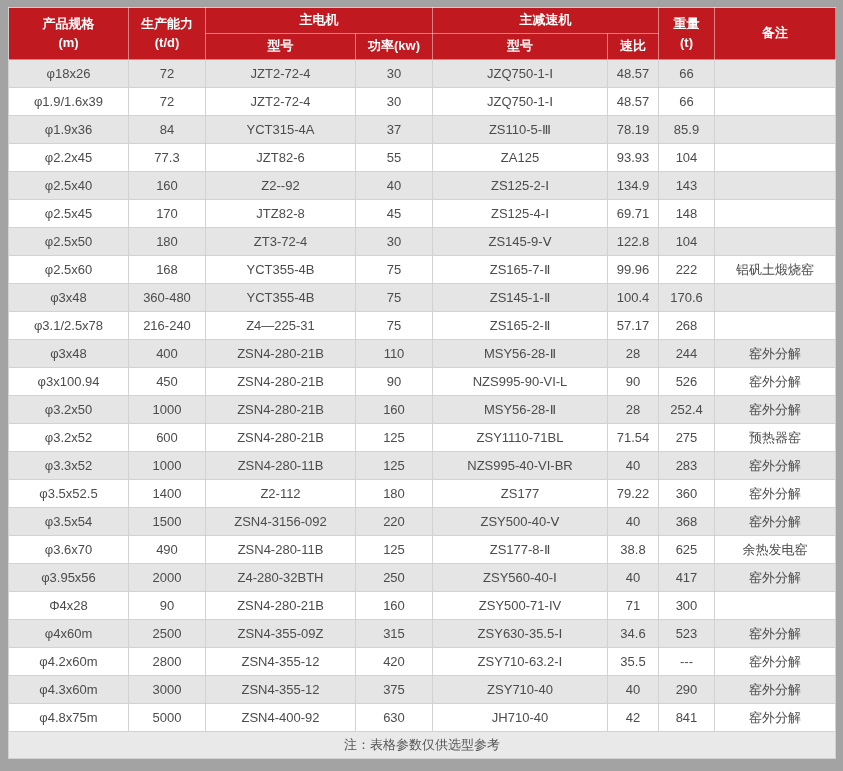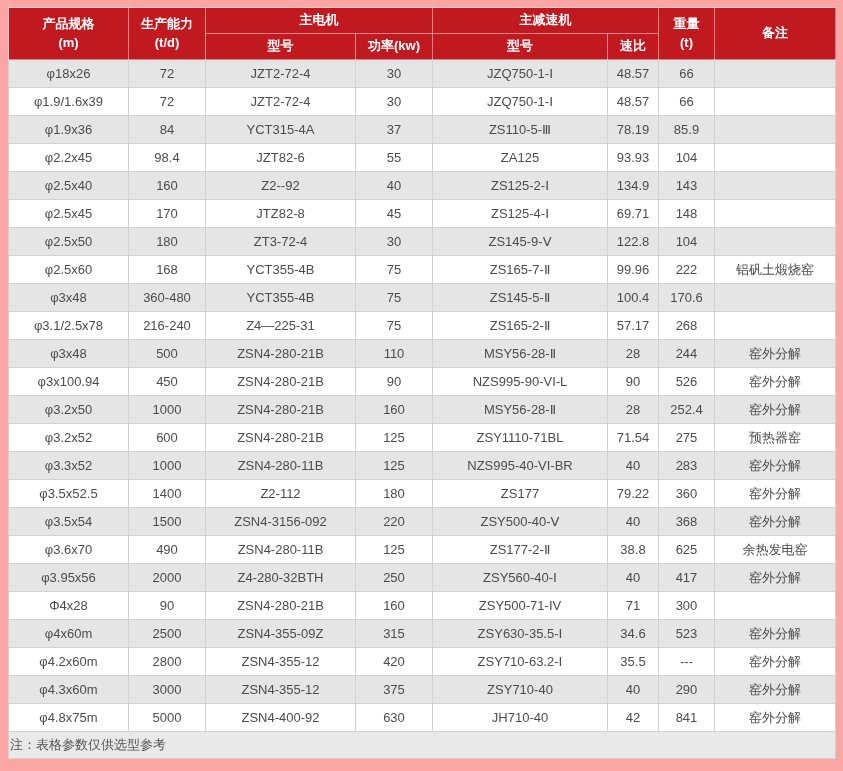--- a/index.html
+++ b/index.html
@@ -6,21 +6,21 @@
   html, body {
     margin: 0;
     padding: 0;
     background: #f0eeec;
     font-family: "Liberation Sans", "DejaVu Sans", sans-serif;
   }
   .page {
     width: 843px;
     height: 771px;
     padding: 7px 8px 7px 8px;
-    background: #fca5a5;
+    background: #a3a3a3;
   }
   table.spec-table {
     border-collapse: collapse;
     table-layout: fixed;
     width: 827px;
     font-size: 13px;
     color: #4c4c4c;
   }
   thead th {
     background: #c11920;
@@ -42,20 +42,21 @@
     vertical-align: middle;
     background: #ffffff;
     white-space: nowrap;
     overflow: hidden;
   }
   tbody tr:nth-child(odd) td { background: #e5e5e5; }
   tfoot td {
     border: 1px solid #d2d2d2;
     background: #e9e9e9;
     height: 27px;
+    text-align: center;
     vertical-align: middle;
     color: #555555;
     font-size: 13px;
   }
   .hdr-two-line span { display: block; }
 </style>
 </head>
 <body>
 
 <div class="page">
@@ -121,21 +122,21 @@
           <td>84</td>
           <td>YCT315-4A</td>
           <td>37</td>
           <td>ZS110-5-Ⅲ</td>
           <td>78.19</td>
           <td>85.9</td>
           <td></td>
         </tr>
         <tr>
           <td>φ2.2x45</td>
-          <td>98.4</td>
+          <td>77.3</td>
           <td>JZT82-6</td>
           <td>55</td>
           <td>ZA125</td>
           <td>93.93</td>
           <td>104</td>
           <td></td>
         </tr>
         <tr>
           <td>φ2.5x40</td>
           <td>160</td>
@@ -174,38 +175,38 @@
           <td>ZS165-7-Ⅱ</td>
           <td>99.96</td>
           <td>222</td>
           <td>铝矾土煅烧窑</td>
         </tr>
         <tr>
           <td>φ3x48</td>
           <td>360-480</td>
           <td>YCT355-4B</td>
           <td>75</td>
-          <td>ZS145-5-Ⅱ</td>
+          <td>ZS145-1-Ⅱ</td>
           <td>100.4</td>
           <td>170.6</td>
           <td></td>
         </tr>
         <tr>
           <td>φ3.1/2.5x78</td>
           <td>216-240</td>
           <td>Z4—225-31</td>
           <td>75</td>
           <td>ZS165-2-Ⅱ</td>
           <td>57.17</td>
           <td>268</td>
           <td></td>
         </tr>
         <tr>
           <td>φ3x48</td>
-          <td>500</td>
+          <td>400</td>
           <td>ZSN4-280-21B</td>
           <td>110</td>
           <td>MSY56-28-Ⅱ</td>
           <td>28</td>
           <td>244</td>
           <td>窑外分解</td>
         </tr>
         <tr>
           <td>φ3x100.94</td>
           <td>450</td>
@@ -264,21 +265,21 @@
           <td>ZSY500-40-Ⅴ</td>
           <td>40</td>
           <td>368</td>
           <td>窑外分解</td>
         </tr>
         <tr>
           <td>φ3.6x70</td>
           <td>490</td>
           <td>ZSN4-280-11B</td>
           <td>125</td>
-          <td>ZS177-2-Ⅱ</td>
+          <td>ZS177-8-Ⅱ</td>
           <td>38.8</td>
           <td>625</td>
           <td>余热发电窑</td>
         </tr>
         <tr>
           <td>φ3.95x56</td>
           <td>2000</td>
           <td>Z4-280-32BTH</td>
           <td>250</td>
           <td>ZSY560-40-Ⅰ</td>

